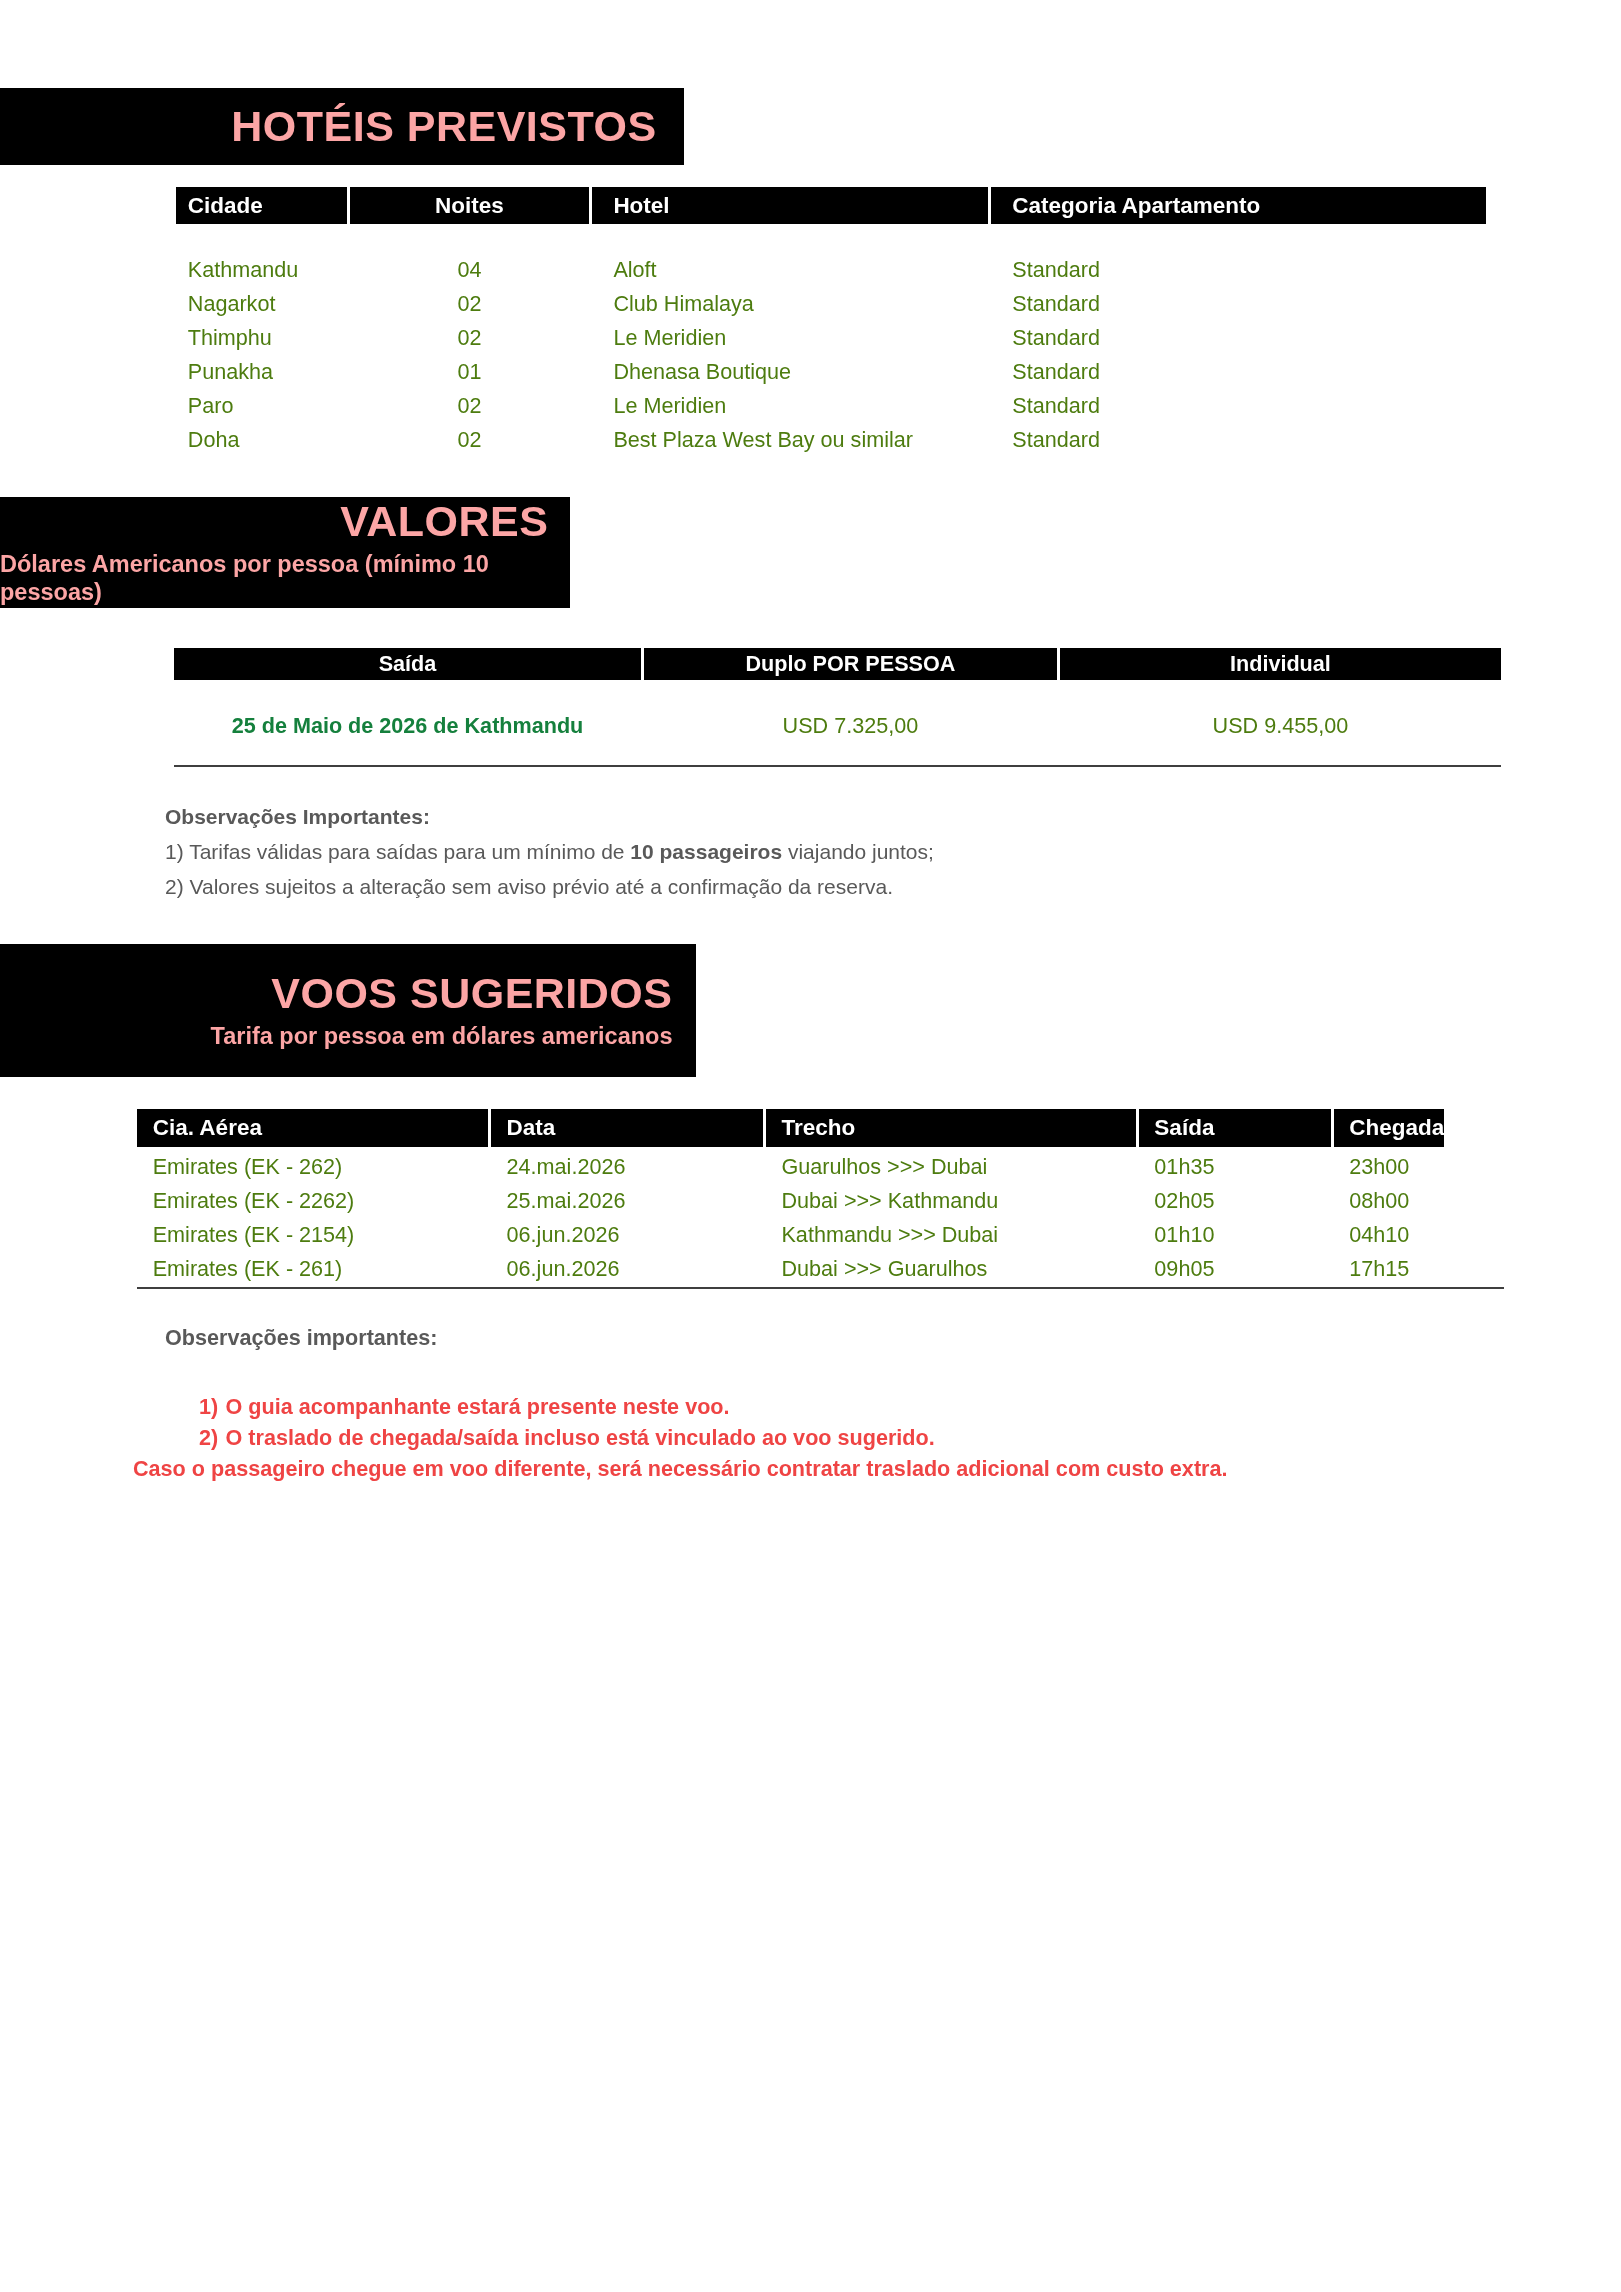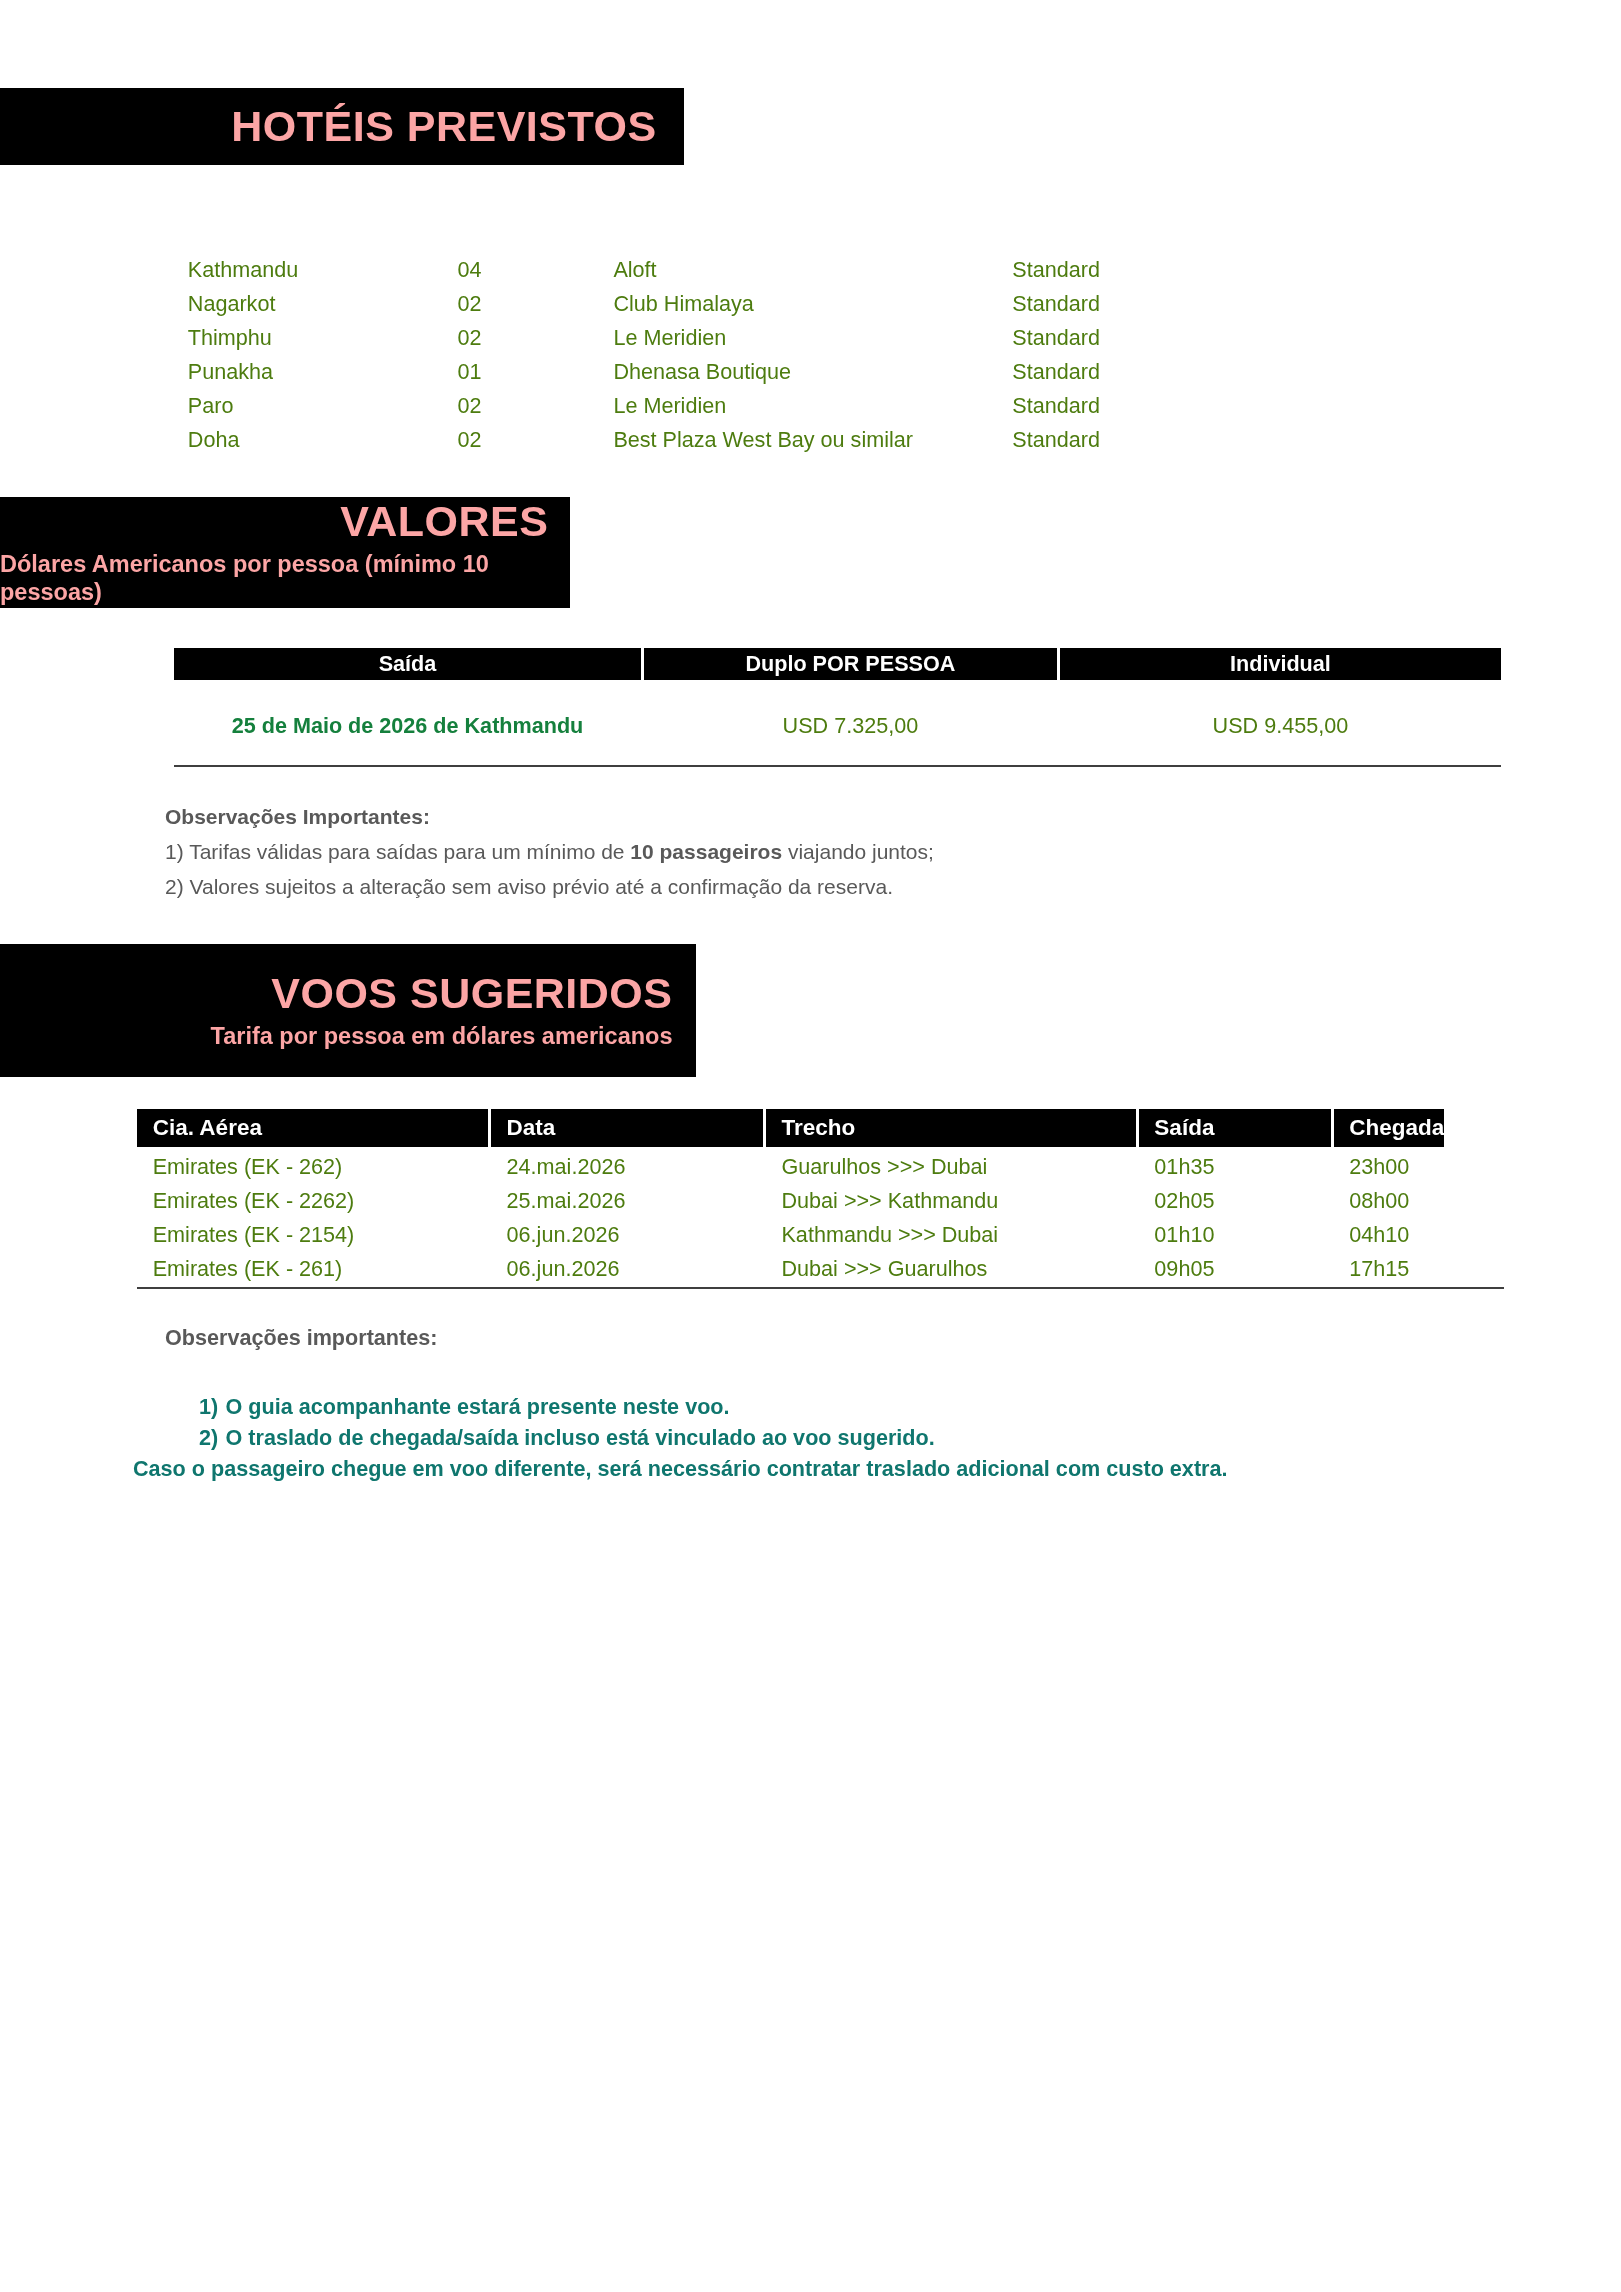--- a/index.html
+++ b/index.html
@@ -65,35 +65,41 @@
     grid-template-columns:351px 272px 370px 192px auto;}
   #flights-head .th{padding-left:15.7px;}
   #flights-rows{left:137px;top:1150px;width:1367px;}
   #flights-rows .trow{grid-template-columns:351px 272px 370px 192px auto;height:34px;}
   #flights-rows .td{padding-left:15.7px;}
   #flights-rule{left:137px;top:1287px;width:1367px;}
 
   
   #flight-notes-heading{position:absolute;left:165px;top:1325px;font-size:21.6px;
     font-weight:bold;color:#595959;line-height:25.5px;}
-  .red-item{position:absolute;color:#0f766e;font-weight:bold;font-size:21.6px;line-height:29px;white-space:nowrap;}
+  .red-item{position:absolute;color:#ef4444;font-weight:bold;font-size:21.6px;line-height:29px;white-space:nowrap;}
   #red-item-1{left:199px;top:1392px;}
   #red-item-2{left:199px;top:1423px;}
   #red-footer{left:133px;top:1454px;}
   .red-item .num{display:inline-block;width:26.5px;}
 </style>
 </head>
 <body>
 
 <div class="page">
 
   <div class="banner" id="hotels-banner">
     <div class="banner-title">HOTÉIS PREVISTOS</div>
   </div>
 
+  <div class="thead" id="hotels-head">
+    <div class="th c0">Cidade</div>
+    <div class="th c1">Noites</div>
+    <div class="th c2">Hotel</div>
+    <div class="th c3">Categoria Apartamento</div>
+  </div>
 
   <div class="rows" id="hotels-rows">
     <div class="trow">
       <div class="td c0">Kathmandu</div>
       <div class="td c1">04</div>
       <div class="td c2">Aloft</div>
       <div class="td c3">Standard</div>
     </div>
     <div class="trow">
       <div class="td c0">Nagarkot</div>

